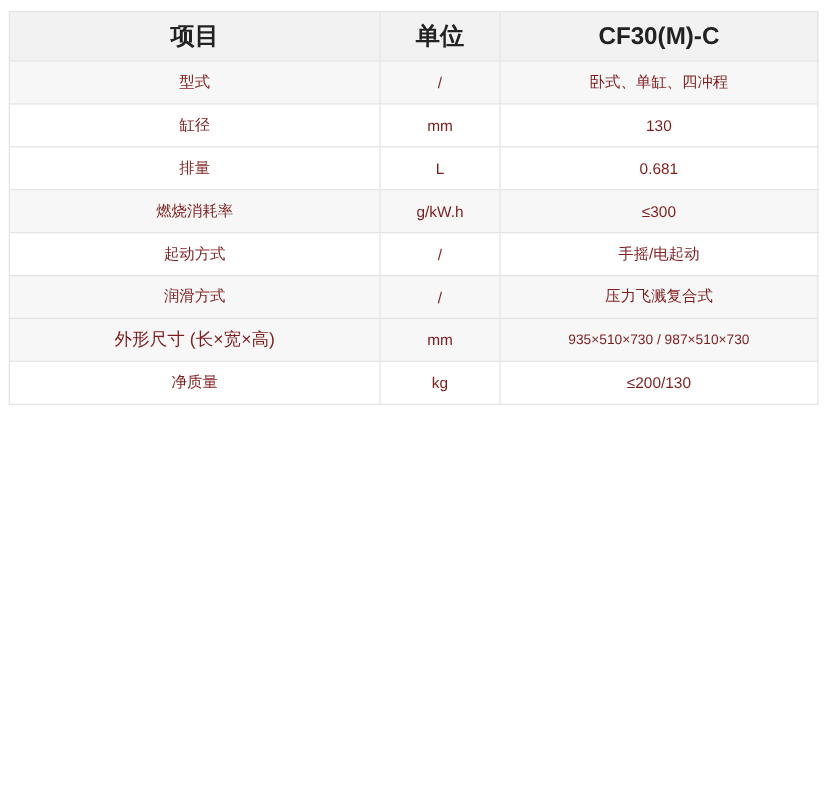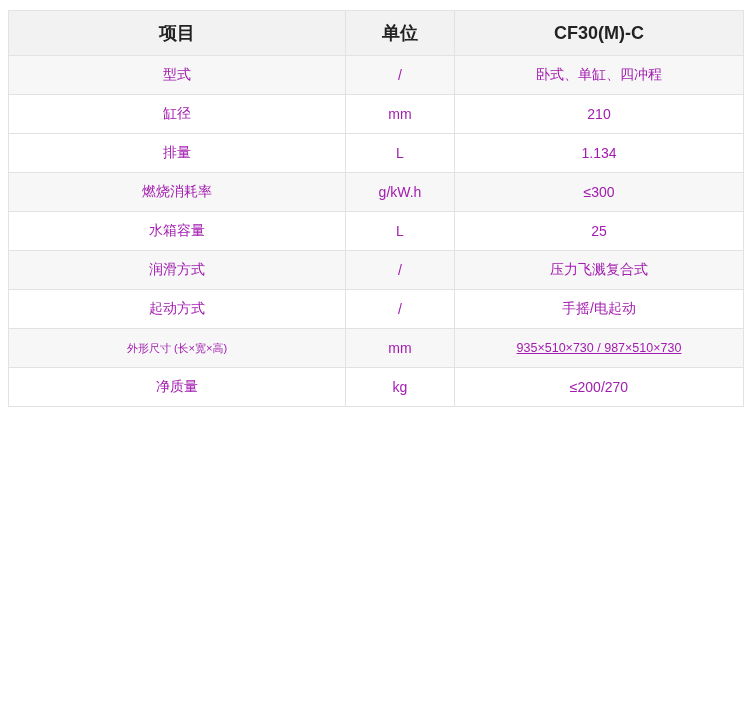--- a/index.html
+++ b/index.html
@@ -23,27 +23,27 @@
     border-collapse: collapse;
     table-layout: fixed;
     background: #ffffff;
   }
   table.spec-table td,
   table.spec-table th {
     border: 1px solid #e2e2e2;
     text-align: center;
     vertical-align: middle;
     font-weight: normal;
-    color: #a21caf;
+    color: #7f1d1d;
     padding: 0;
   }
   tr.header-row th {
     background: #f2f2f2;
     height: 44px;
-    font-size: 18px;
+    font-size: 22px;
     font-weight: bold;
     color: #222222;
   }
   tr.data-row td {
     height: 38px;
     font-size: 14px;
   }
   tr.odd td {
     background: #f7f7f7;
   }
@@ -54,24 +54,23 @@
     width: 336px;
   }
   td.col-unit, th.col-unit {
     width: 108px;
   }
   td.col-value, th.col-value {
     width: 288px;
   }
   td.col-value.small {
     font-size: 12.5px;
-    text-decoration: underline;
   }
   td.col-item.small {
-    font-size: 11px;
+    font-size: 16px;
   }
 </style>
 </head>
 <body>
 
 <div class="spec-wrap">
   <table class="spec-table">
     <tbody>
       <tr class="header-row">
         <th class="col-item">项目</th>
@@ -80,52 +79,47 @@
       </tr>
 
       <tr class="data-row odd">
         <td class="col-item">型式</td>
         <td class="col-unit">/</td>
         <td class="col-value">卧式、单缸、四冲程</td>
       </tr>
       <tr class="data-row even">
         <td class="col-item">缸径</td>
         <td class="col-unit">mm</td>
-        <td class="col-value">210</td>
+        <td class="col-value">130</td>
       </tr>
       <tr class="data-row even">
         <td class="col-item">排量</td>
         <td class="col-unit">L</td>
-        <td class="col-value">1.134</td>
+        <td class="col-value">0.681</td>
       </tr>
       <tr class="data-row odd">
         <td class="col-item">燃烧消耗率</td>
         <td class="col-unit">g/kW.h</td>
         <td class="col-value">≤300</td>
       </tr>
       <tr class="data-row even">
-        <td class="col-item">水箱容量</td>
-        <td class="col-unit">L</td>
-        <td class="col-value">25</td>
+        <td class="col-item">起动方式</td>
+        <td class="col-unit">/</td>
+        <td class="col-value">手摇/电起动</td>
       </tr>
       <tr class="data-row odd">
         <td class="col-item">润滑方式</td>
         <td class="col-unit">/</td>
         <td class="col-value">压力飞溅复合式</td>
-      </tr>
-      <tr class="data-row even">
-        <td class="col-item">起动方式</td>
-        <td class="col-unit">/</td>
-        <td class="col-value">手摇/电起动</td>
       </tr>
       <tr class="data-row odd">
         <td class="col-item small">外形尺寸 (长×宽×高)</td>
         <td class="col-unit">mm</td>
         <td class="col-value small">935×510×730 / 987×510×730</td>
       </tr>
       <tr class="data-row even">
         <td class="col-item">净质量</td>
         <td class="col-unit">kg</td>
-        <td class="col-value">≤200/270</td>
+        <td class="col-value">≤200/130</td>
       </tr>
     </tbody>
   </table>
 </div>
 
 </body></html>

